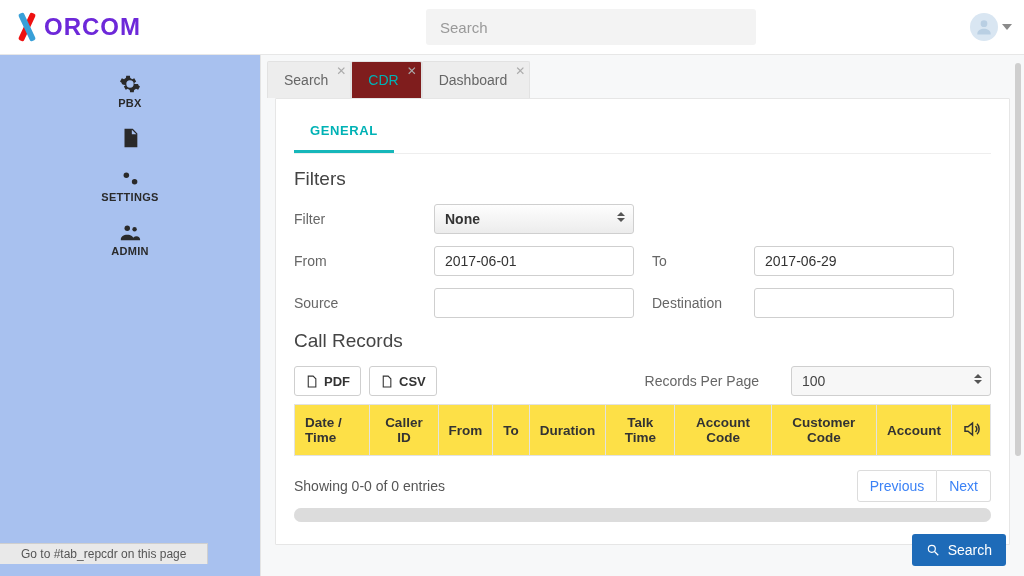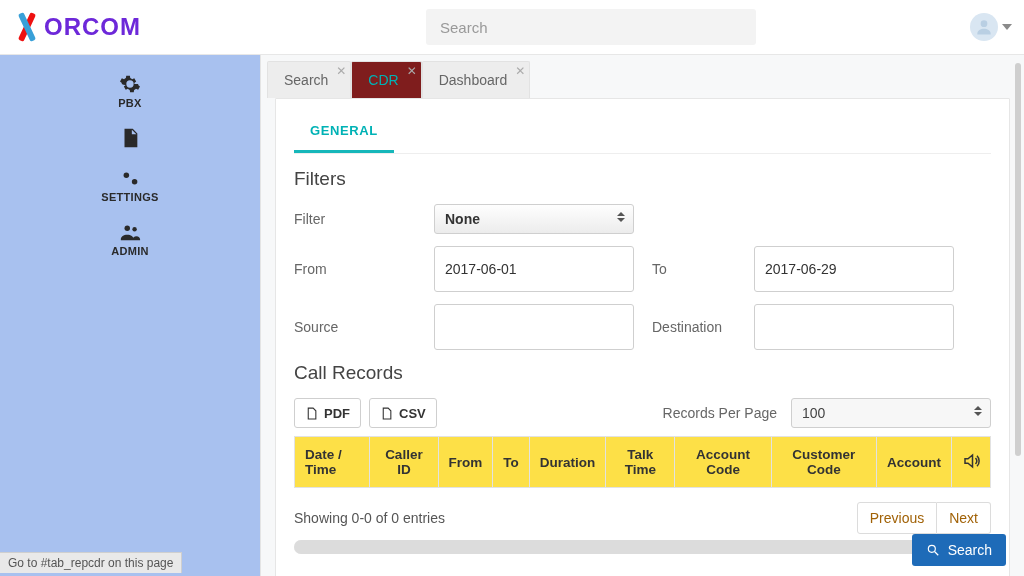--- a/index.html
+++ b/index.html
@@ -47,49 +47,49 @@
   h3.section { font-size:19px; font-weight:400; color:#444; margin: 6px 0 14px; }
 
   .form-row { display:flex; align-items:center; margin-bottom: 12px; font-size:14px; color:#666; }
   .form-row .lab { width: 140px; }
   .form-row .lab2 { width: 120px; padding-left: 18px; }
   .ctl-select { width: 200px; height: 30px; border:1px solid #cfcfcf; border-radius:3px; background: linear-gradient(#fefefe,#ececec); padding: 0 26px 0 10px; font-weight:600; color:#333; position:relative; display:flex; align-items:center; cursor:pointer; }
   .sel-handle { position:absolute; right:6px; top:7px; width:10px; display:flex; flex-direction:column; gap:2px; }
   .sel-handle span{ width:0;height:0;border-left:4px solid transparent;border-right:4px solid transparent;}
   .sel-handle .up{border-bottom:4px solid #555;}
   .sel-handle .dn{border-top:4px solid #555;}
-  .ctl-input { width:200px; height:46px; border:1px solid #cfcfcf; border-radius:3px; padding:4px 10px; font-size:14px; color:#333; }
+  .ctl-input { width:200px; height:30px; border:1px solid #cfcfcf; border-radius:3px; padding:4px 10px; font-size:14px; color:#333; }
   .ctl-input::placeholder { color:#bbb; }
 
   .export-row { display:flex; align-items:center; gap:8px; margin: 10px 0 8px; }
   .btn { height:30px; padding:0 10px; border:1px solid #cfcfcf; border-radius:3px; background:#fff; font-size:13px; font-weight:600; color:#333; display:flex; align-items:center; gap:6px; cursor:pointer; }
   .btn svg { width:13px; height:13px; fill:#333; }
   .rpp { margin-left:auto; display:flex; align-items:center; gap:14px; font-size:14px; color:#666; }
-  .rpp .ctl-select { width:200px; background:#f7f7f7; font-weight:400; color:#444; }
+  .rpp .ctl-select { width:200px; background:#f7f7f7; font-weight:400; color:#444;margin-left:18px; }
 
   table.records { width:100%; border-collapse:collapse; margin-top:6px; }
   table.records th { border:1px solid #e2e2e2; padding:10px 10px; font-size:13.5px; font-weight:700; color:#333; text-align:center; background:#fde047; }
   table.records th:first-child{text-align:left;}
   .speaker svg{width:18px;height:18px;fill:#333;}
 
   .table-footer { display:flex; align-items:center; margin-top:14px; font-size:14px; color:#555; }
   .pager { margin-left:auto; display:flex; }
-  .pager a { border:1px solid #dcdcdc; padding:7px 12px; font-size:14px; color:#a16207; text-decoration:none; cursor:pointer; }
+  .pager a { border:1px solid #dcdcdc; padding:7px 12px; font-size:14px; color:#3b82f6; text-decoration:none; cursor:pointer; }
   .pager a:first-child{border-radius:3px 0 0 3px;}
   .pager a:last-child{border-left:none;border-radius:0 3px 3px 0;}
 
   .hscroll { height:14px; background:#f0f0f0; margin:6px 0 0; border-radius:7px; position:relative; }
   .hscroll:after{content:"";position:absolute;left:0;top:0;height:100%;width:100%;background:#dcdcdc;border-radius:7px;}
 
   
   .fab-search { position:absolute; right:18px; bottom:10px; background:#1e6bb8; color:#fff; border:none; border-radius:3px; padding:8px 14px; font-size:14px; display:flex; align-items:center; gap:8px; cursor:pointer; }
   .fab-search svg{width:14px;height:14px;fill:#fff;}
 
   
-  .statusbar { position:absolute; left:0; bottom:3px; background:#e9e9e9; border:1px solid #cfcfcf; border-left:none; border-bottom:none; padding:3px 8px; font-size:12px; color:#555; }
+  .statusbar { position:absolute; left:0; bottom:12px; background:#e9e9e9; border:1px solid #cfcfcf; border-left:none; border-bottom:none; padding:3px 21px; font-size:12px; color:#555; }
 
   .root { position:relative; width:1024px; height:576px; }
 </style>
 </head>
 <body>
 <div class="root">
 
 <div class="topbar">
   <div class="logo">
     <span class="xx"></span>

